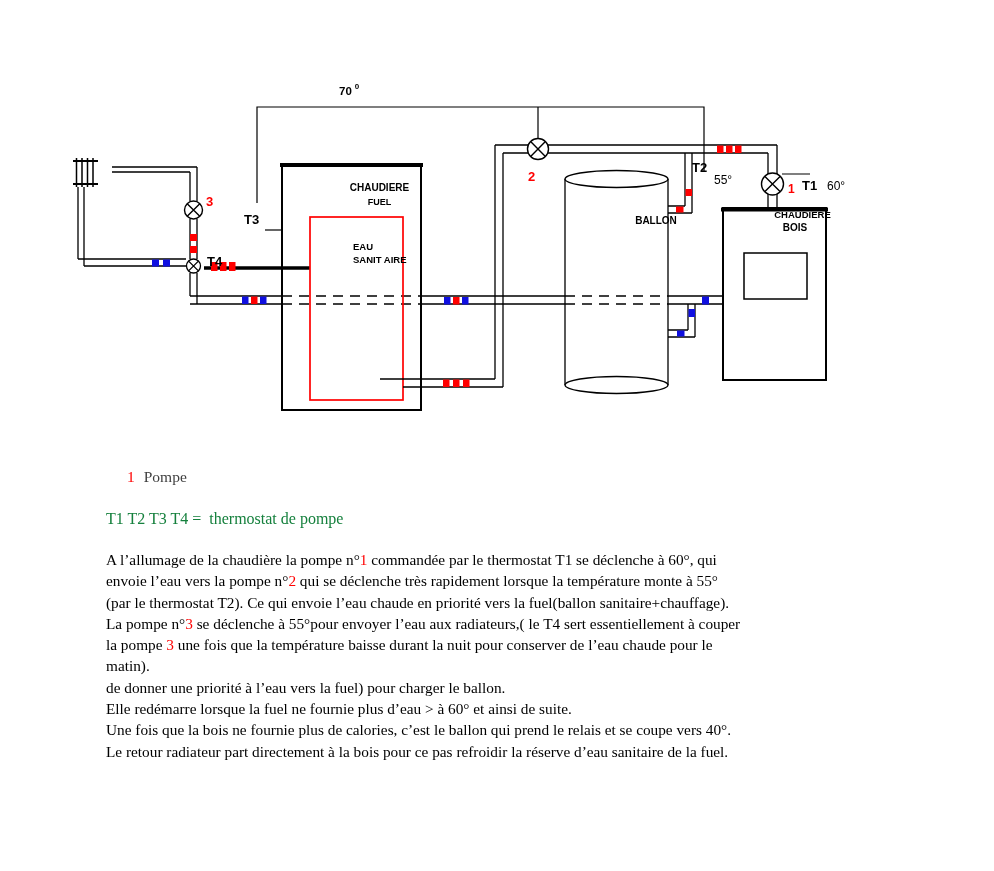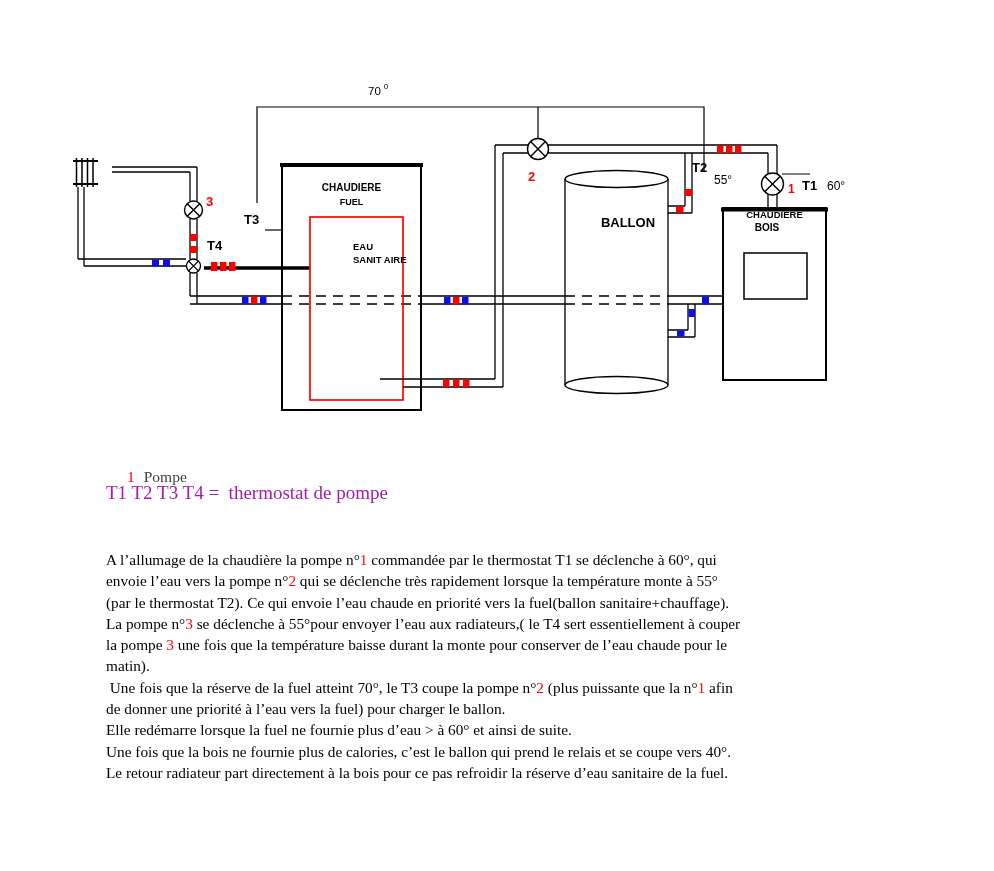--- a/index.html
+++ b/index.html
@@ -2,42 +2,42 @@
 <html style="--hot: #ff0000; --cold: #0f0fe0;"><head>
 <meta charset="utf-8">
 <style>
   html,body{margin:0;padding:0;background:#ffffff;}
   #canvas{position:relative;width:994px;height:871px;background:#fff;overflow:hidden;
           font-family:"Liberation Sans",sans-serif;color:#000;}
   #diagram-svg{position:absolute;left:0;top:0;}
   .lbl{position:absolute;white-space:pre;}
   .b{font-weight:bold;}
   .red{color:var(--hot,#ff0000);}
-  .ctr{text-align:center;}
+  .ctr{text-align:center;padding-left:28px;}
   .serif{font-family:"Liberation Serif",serif;}
-  #lbl-70{left:339px;top:85px;font-weight:normal;font-size:11.5px;margin-left:29px;}
+  #lbl-70{left:339px;top:85px;font-weight:bold;font-size:11.5px;}
   #lbl-70 .sup{font-size:8px;position:relative;top:-6px;margin-left:3px;}
   #lbl-p3{left:206px;top:194px;font-size:13px;}
   #lbl-t3{left:244px;top:212px;font-size:13px;}
-  #lbl-t4{left:207px;top:238px;font-size:13px;text-align:right;}
+  #lbl-t4{left:207px;top:254px;font-size:13px;text-align:right;}
   #lbl-fuel-title{left:282px;width:139px;top:182px;font-size:10px;}
   #lbl-fuel-sub{left:282px;width:139px;top:197px;font-size:9px;}
   #lbl-eau{left:321px;top:241px;font-size:9.5px;line-height:12.5px;font-weight:bold;margin-left:32px;}
   #lbl-p2{left:528px;top:169px;font-size:13px;}
-  #lbl-ballon{left:565px;width:126px;top:215px;font-size:13px;}
+  #lbl-ballon{left:565px;width:126px;top:215px;font-size:10px;}
   #lbl-t2{left:692px;top:160px;font-size:13px;}
   #lbl-55{left:714px;top:173px;font-size:12px;}
   #lbl-p1{left:788px;top:182px;font-size:12px;}
   #lbl-t1{left:802px;top:178px;font-size:13px;}
   #lbl-60{left:827px;top:179px;font-size:12px;}
   #lbl-bois-title{left:723px;width:103px;top:209px;font-size:9.5px;}
   #lbl-bois-sub{left:723px;width:88px;top:222px;font-size:10px;}
   #legend-pompe{left:127px;top:468px;font-size:15.5px;}
   #legend-pompe .word{margin-left:9px;color:#404040;}
-  #legend-thermo{left:106px;top:482px;font-size:19px;color:#a21caf;}
+  #legend-thermo{left:106px;top:510px;font-size:16px;color:#15803d;}
   #notes{position:absolute;left:106px;top:549px;font-size:15.3px;line-height:21.3px;color:#000;}
   #notes .line{white-space:pre;}
   #notes .line span{white-space:pre;}
 </style>
 </head>
 <body>
 
 <div id="canvas">
 
   <svg id="diagram-svg" width="994" height="450" viewBox="0 0 994 450">
@@ -190,22 +190,21 @@
   <div class="lbl b ctr" id="lbl-bois-sub">BOIS</div>
 
   <div class="lbl serif" id="legend-pompe"><span class="red">1</span><span class="word">Pompe</span></div>
   <div class="lbl serif" id="legend-thermo">T1 T2 T3 T4 =  thermostat de pompe</div>
 
   <div id="notes" class="serif">
       <div class="line"><span>A l’allumage de la chaudière la pompe n°</span><span class="red">1</span><span> commandée par le thermostat T1 se déclenche à 60°, qui</span></div>
       <div class="line"><span>envoie l’eau vers la pompe n°</span><span class="red">2</span><span> qui se déclenche très rapidement lorsque la température monte à 55°</span></div>
       <div class="line"><span>(par le thermostat T2). Ce qui envoie l’eau chaude en priorité vers la fuel(ballon sanitaire+chauffage).</span></div>
       <div class="line"><span>La pompe n°</span><span class="red">3</span><span> se déclenche à 55°pour envoyer l’eau aux radiateurs,( le T4 sert essentiellement à couper</span></div>
-      <div class="line"><span>la pompe </span><span class="red">3</span><span> une fois que la température baisse durant la monte pour conserver de l’eau chaude pour le</span></div>
+      <div class="line"><span>la pompe </span><span class="red">3</span><span> une fois que la température baisse durant la nuit pour conserver de l’eau chaude pour le</span></div>
       <div class="line"><span>matin).</span></div>
-      <div class="line"><span> Une fois que la réserve de la fuel atteint 70°, le T3 coupe la pompe n°</span><span class="red">2</span><span> (plus puissante que la n°</span><span class="red">1</span><span> afin</span></div>
       <div class="line"><span>de donner une priorité à l’eau vers la fuel) pour charger le ballon.</span></div>
       <div class="line"><span>Elle redémarre lorsque la fuel ne fournie plus d’eau &gt; à 60° et ainsi de suite.</span></div>
       <div class="line"><span>Une fois que la bois ne fournie plus de calories, c’est le ballon qui prend le relais et se coupe vers 40°.</span></div>
       <div class="line"><span>Le retour radiateur part directement à la bois pour ce pas refroidir la réserve d’eau sanitaire de la fuel.</span></div>
     </div>
 
 </div>
 
 </body></html>

